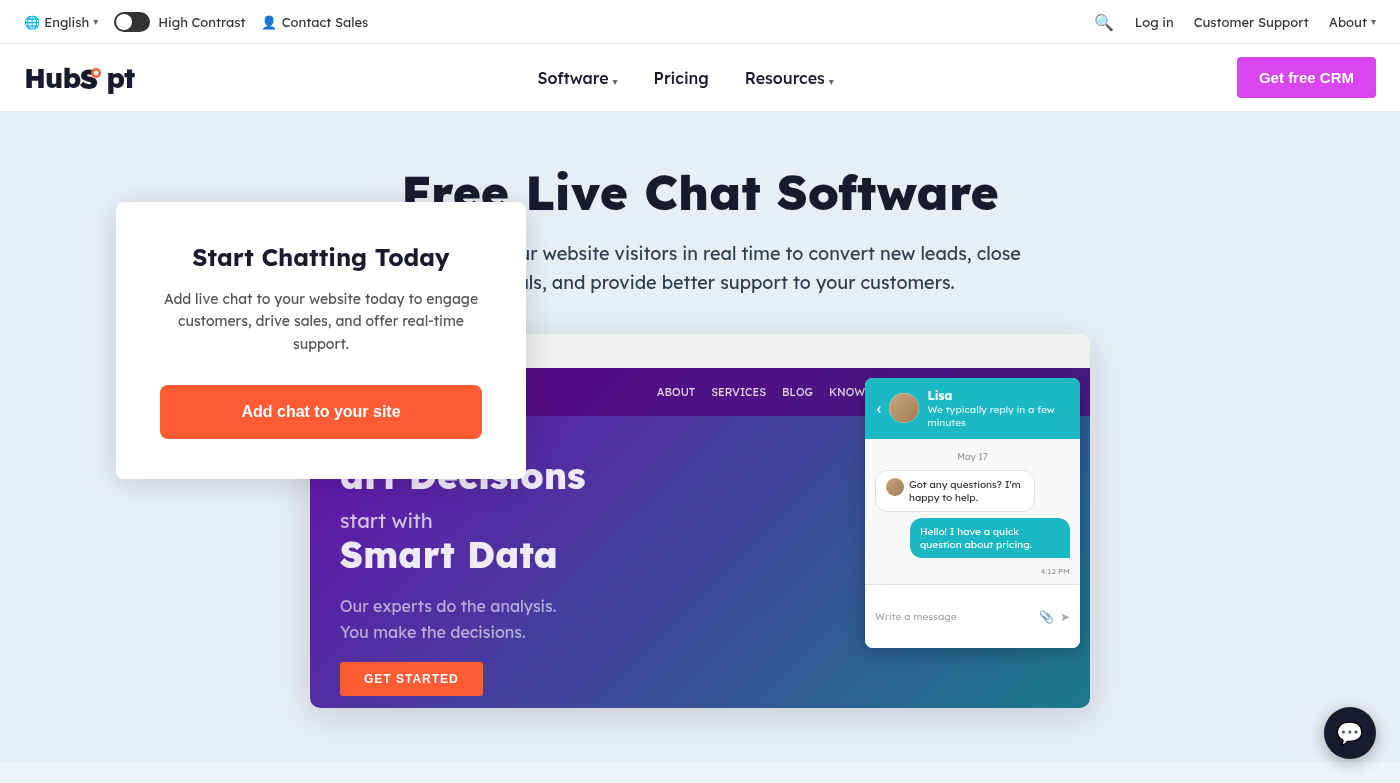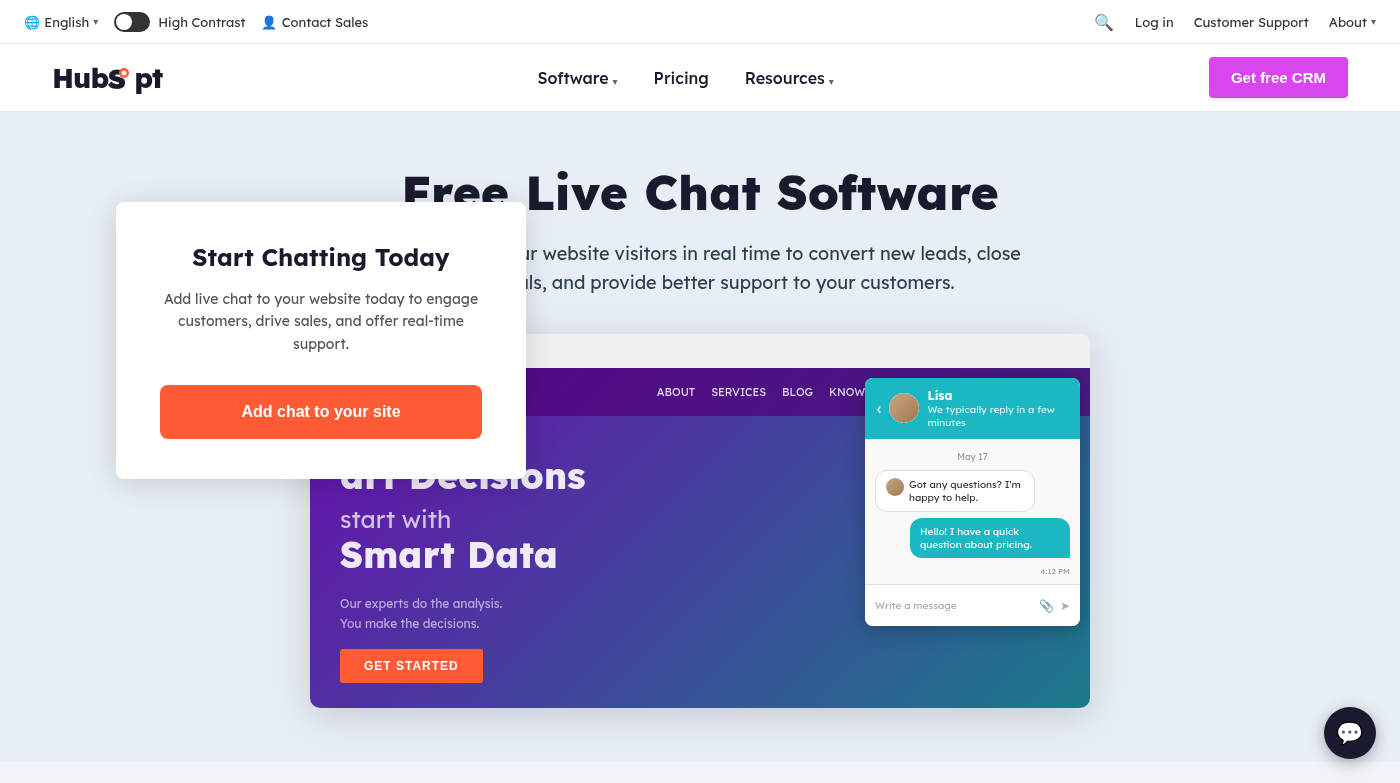--- a/index.html
+++ b/index.html
@@ -33,21 +33,21 @@
     .search-icon-top { cursor: pointer; font-size: 16px; color: #0073aa; }
     .contact-sales { display: flex; align-items: center; gap: 4px; cursor: pointer; color: #333; text-decoration: none; }
 
     
     .main-nav {
       background: #fff;
       height: 68px;
       display: flex;
       align-items: center;
       justify-content: space-between;
-      padding: 0 52px;
+      padding: 0 24px;
       border-bottom: 1px solid #e8e8e8;
       position: relative;
       z-index: 10;
     }
     .nav-logo { display: flex; align-items: center; }
     .logo-text { font-size: 28px; font-weight: 800; color: #1a1a2e; letter-spacing: -1px; }
     .nav-links { display: flex; align-items: center; gap: 8px; }
     .nav-item {
       display: flex; align-items: flex-end; gap: 4px;
       padding: 8px 14px; font-size: 16px; font-weight: 500; color: #1a1a2e;
@@ -117,21 +117,21 @@
     .inner-logo { color: #fff; font-weight: 800; font-size: 16px; letter-spacing: 2px; }
     .inner-nav-links { display: flex; gap: 16px; }
     .inner-nav-link { color: rgba(255,255,255,0.85); font-size: 11px; cursor: pointer; }
     .inner-hero-text {
       padding: 40px 30px 0 30px;
     }
     .inner-hero-big {
       font-size: 36px; font-weight: 800; color: rgba(255,255,255,0.9); line-height: 1.1;
     }
     .inner-hero-data {
-      font-size: 12px; color: rgba(255,255,255,0.6); margin-top: 20px; line-height: 1.6;
+      font-size: 16px; color: rgba(255,255,255,0.6); margin-top: 20px; line-height: 1.6;
     }
     .inner-get-started {
       margin-top: 16px;
       background: #ff5c35; color: #fff; border: none; padding: 10px 24px;
       font-size: 12px; font-weight: 700; cursor: pointer; border-radius: 3px;
       letter-spacing: 1px;
     }
 
     
     .chat-popup {
@@ -180,21 +180,21 @@
       border-radius: 12px 12px 0 12px;
     }
     .chat-msg-time { font-size: 8px; color: #999; text-align: right; margin-top: 2px; }
     .chat-small-avatar {
       width: 18px; height: 18px; border-radius: 50%;
       background: linear-gradient(135deg, #c8a882, #a07850);
       flex-shrink: 0;
     }
     .chat-input-bar {
       border-top: 1px solid #e0e0e0;
-      padding: 13px 10px;
+      padding: 24px 10px;
       background: #fff;
       display: flex; align-items: center; justify-content: space-between;
     }
     .chat-input-placeholder { font-size: 10px; color: #aaa; }
     .chat-input-icons { display: flex; gap: 6px; }
     .chat-input-icon { font-size: 12px; color: #aaa; cursor: pointer; }
 
     
     .left-card {
       position: absolute;
@@ -315,21 +315,21 @@
           <span class="inner-nav-link">KNOWLEDGE</span>
           <span class="inner-nav-link">SHOP</span>
           <span class="inner-nav-link">CONTACT</span>
           <span class="inner-nav-link">LOGIN</span>
         </div>
       </div>
 
       <div class="inner-hero-text">
         <div class="inner-hero-big">
           <span>art Decisions</span><br>
-          <span style="font-weight:400;font-size:24px;opacity:0.8;">start with</span><br>
+          <span style="font-weight:400;font-size:20px;opacity:0.8;">start with</span><br>
           <span>Smart Data</span>
         </div>
         <div class="inner-hero-data">
           <span>Our experts do the analysis.</span><br>
           <span>You make the decisions.</span>
         </div>
         <button class="inner-get-started">GET STARTED</button>
       </div>
 
       <div class="chat-popup">

